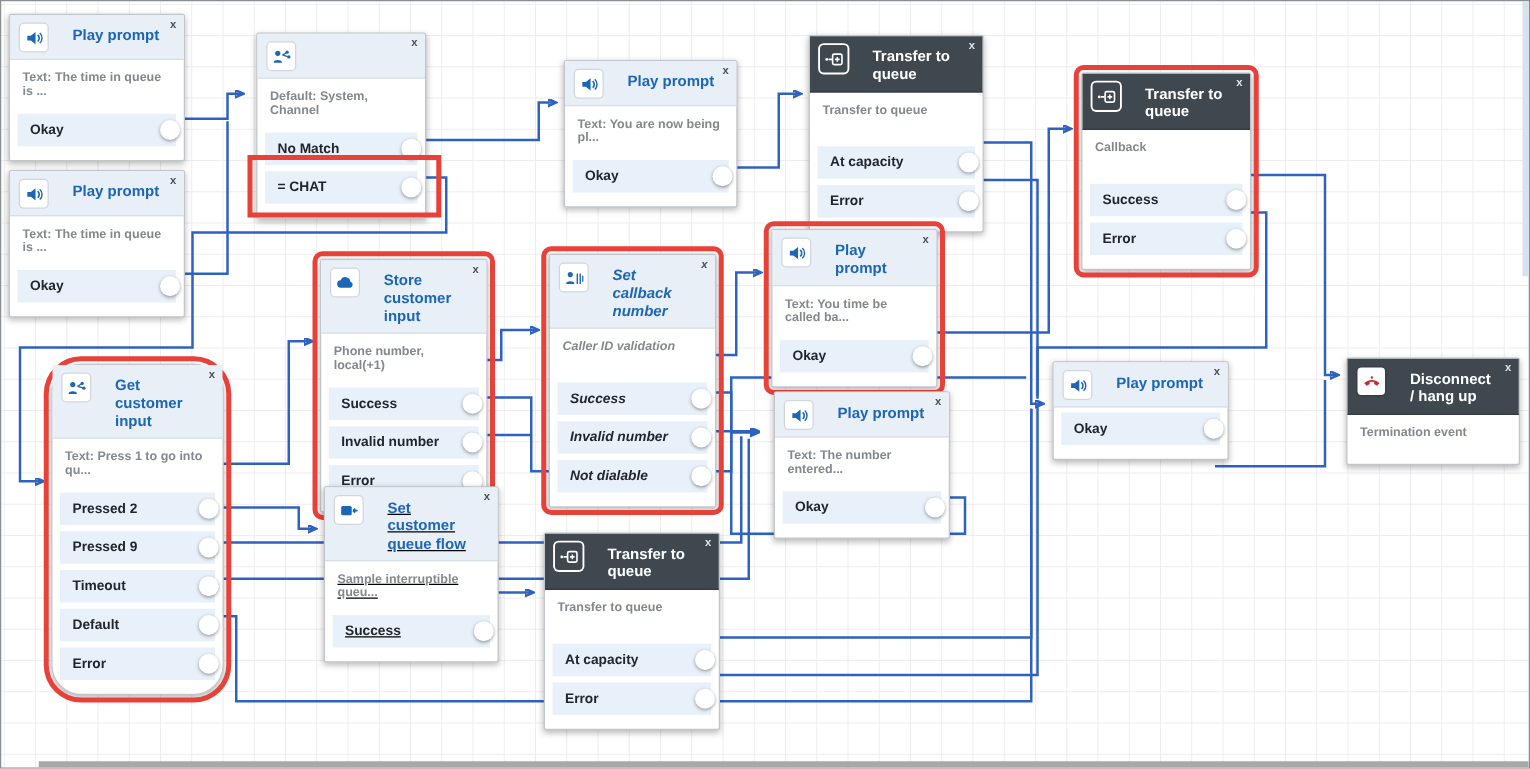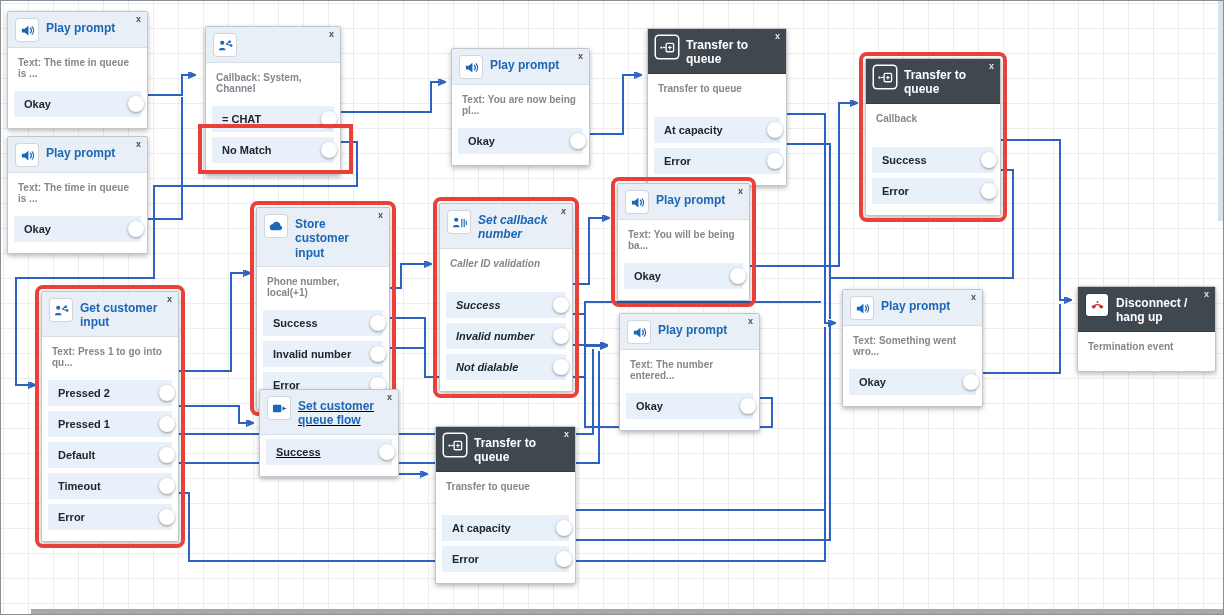--- a/index.html
+++ b/index.html
@@ -23,21 +23,21 @@
     border-bottom:1px solid #d7dee6;padding:7px 7px 6px 8px;position:relative;min-height:22px;
   }
   .node.dark .hdr{background:#3f474f;border-bottom-color:#343b42;}
   .icon-tile{
     flex:0 0 auto;width:22px;height:22px;border-radius:3px;background:#fff;
     display:flex;align-items:center;justify-content:center;color:#1b66b5;
     box-shadow:0 0 0 1px rgba(0,0,0,.10);
   }
   .node.dark .icon-tile{background:#3f474f;color:#fff;box-shadow:0 0 0 1.5px #fff;}
   .node.dark .icon-tile.red-glyph{background:#fff;color:#cc2b2b;box-shadow:0 0 0 1px rgba(0,0,0,.15);}
-  .title{font-weight:bold;color:#1b66b5;font-size:12px;line-height:1.2;padding-top:2px;padding-right:10px;}
+  .title{font-weight:bold;color:#1b66b5;font-size:12px;line-height:1.2;padding-top:2px;padding-right:10px;margin-left:12px;}
   .node.dark .title{color:#fff;}
   .close{
     position:absolute;top:3px;right:6px;font-size:9px;font-weight:bold;color:#4a5056;
     cursor:pointer;line-height:1;
   }
   .node.dark .close{color:#e2e5e8;}
   .desc{color:#82888e;font-weight:bold;font-size:10px;padding:9px 10px 4px;min-height:26px;}
   .rows{padding:0 0 6px;}
   .row{
     position:relative;background:#e8f1fa;margin:4px 6px 5px;height:26px;
@@ -137,28 +137,28 @@
             <svg width="15" height="15" viewBox="0 0 16 16">
               <circle cx="4.5" cy="5" r="2.2" fill="currentColor"></circle>
               <path d="M1 12.5c0-2.4 7-2.4 7 0V13H1z" fill="currentColor"></path>
               <circle cx="12.5" cy="4" r="1.4" fill="currentColor"></circle>
               <circle cx="14" cy="8" r="1.4" fill="currentColor"></circle>
               <path d="M8.5 6.5 12.5 4M8.5 6.5 14 8" stroke="currentColor" stroke-width="1.1"></path>
             </svg>
           </span>
           <span class="close">x</span>
         </div>
-        <div class="desc">Callback: System, Channel</div>
-        <div class="rows">
+        <div class="desc">Default: System, Channel</div>
+        <div class="rows">
+          <div class="row">
+            <span>No Match</span>
+            <span class="port"></span>
+          </div>
           <div class="row">
             <span>= CHAT</span>
-            <span class="port"></span>
-          </div>
-          <div class="row">
-            <span>No Match</span>
             <span class="port"></span>
           </div>
         </div>
       </div>
       <div class="node" style="left: 450px; top: 47px; width: 137px;">
         <div class="hdr">
           <span class="icon-tile">
             <svg width="15" height="15" viewBox="0 0 16 16">
               <path fill="currentColor" d="M2 6h3l4-3.2v10.4L5 10H2z"></path>
               <path d="M10.8 5.2a3.6 3.6 0 0 1 0 5.6" stroke="currentColor" stroke-width="1.4" fill="none"></path>
@@ -285,21 +285,21 @@
           <span class="icon-tile">
             <svg width="15" height="15" viewBox="0 0 16 16">
               <path fill="currentColor" d="M2 6h3l4-3.2v10.4L5 10H2z"></path>
               <path d="M10.8 5.2a3.6 3.6 0 0 1 0 5.6" stroke="currentColor" stroke-width="1.4" fill="none"></path>
               <path d="M12.6 3.6a6 6 0 0 1 0 8.8" stroke="currentColor" stroke-width="1.2" fill="none"></path>
             </svg>
           </span>
           <span class="title">Play prompt</span>
           <span class="close">x</span>
         </div>
-        <div class="desc">Text: You will be being ba...</div>
+        <div class="desc">Text: You time be called ba...</div>
         <div class="rows">
           <div class="row">
             <span>Okay</span>
             <span class="port"></span>
           </div>
         </div>
       </div>
       <div class="node" style="left: 618px; top: 312px; width: 139px;">
         <div class="hdr">
           <span class="icon-tile">
@@ -313,69 +313,70 @@
           <span class="close">x</span>
         </div>
         <div class="desc">Text: The number entered...</div>
         <div class="rows">
           <div class="row">
             <span>Okay</span>
             <span class="port"></span>
           </div>
         </div>
       </div>
-      <div class="node hl" style="left: 40px; top: 290px; width: 136px;">
+      <div class="node hl" style="left: 40px; top: 290px; width: 136px; border-radius: 24px;">
         <div class="hdr">
           <span class="icon-tile">
             <svg width="15" height="15" viewBox="0 0 16 16">
               <circle cx="4.5" cy="5" r="2.2" fill="currentColor"></circle>
               <path d="M1 12.5c0-2.4 7-2.4 7 0V13H1z" fill="currentColor"></path>
               <circle cx="12.5" cy="4" r="1.4" fill="currentColor"></circle>
               <circle cx="14" cy="8" r="1.4" fill="currentColor"></circle>
               <path d="M8.5 6.5 12.5 4M8.5 6.5 14 8" stroke="currentColor" stroke-width="1.1"></path>
             </svg>
           </span>
           <span class="title">Get customer input</span>
           <span class="close">x</span>
         </div>
         <div class="desc">Text: Press 1 to go into qu...</div>
         <div class="rows">
           <div class="row">
             <span>Pressed 2</span>
             <span class="port"></span>
           </div>
           <div class="row">
-            <span>Pressed 1</span>
+            <span>Pressed 9</span>
+            <span class="port"></span>
+          </div>
+          <div class="row">
+            <span>Timeout</span>
             <span class="port"></span>
           </div>
           <div class="row">
             <span>Default</span>
-            <span class="port"></span>
-          </div>
-          <div class="row">
-            <span>Timeout</span>
             <span class="port"></span>
           </div>
           <div class="row">
             <span>Error</span>
             <span class="port"></span>
           </div>
         </div>
       </div>
       <div class="node" style="left: 258px; top: 388px; width: 138px; text-decoration: underline;">
         <div class="hdr">
           <span class="icon-tile">
             <svg width="15" height="15" viewBox="0 0 16 16">
               <rect x="1" y="4" width="9" height="8" rx="1.4" fill="currentColor"></rect>
               <path d="M15 8h-4M11 8l2-1.7M11 8l2 1.7" stroke="currentColor" stroke-width="1.3" fill="none"></path>
             </svg>
           </span>
           <span class="title">Set customer queue flow</span>
           <span class="close">x</span>
         </div>
+        <div class="desc">Sample interruptible queu...</div>
         <div class="rows">
           <div class="row">
             <span>Success</span>
             <span class="port"></span>
           </div>
         </div>
       </div>
       <div class="node dark" style="left: 434px; top: 425px; width: 139px;">
         <div class="hdr">
           <span class="icon-tile">
@@ -406,21 +407,20 @@
           <span class="icon-tile">
             <svg width="15" height="15" viewBox="0 0 16 16">
               <path fill="currentColor" d="M2 6h3l4-3.2v10.4L5 10H2z"></path>
               <path d="M10.8 5.2a3.6 3.6 0 0 1 0 5.6" stroke="currentColor" stroke-width="1.4" fill="none"></path>
               <path d="M12.6 3.6a6 6 0 0 1 0 8.8" stroke="currentColor" stroke-width="1.2" fill="none"></path>
             </svg>
           </span>
           <span class="title">Play prompt</span>
           <span class="close">x</span>
         </div>
-        <div class="desc">Text: Something went wro...</div>
         <div class="rows">
           <div class="row">
             <span>Okay</span>
             <span class="port"></span>
           </div>
         </div>
       </div>
       <div class="node dark" style="left: 1076px; top: 285px; width: 137px;">
         <div class="hdr">
           <span class="icon-tile red-glyph">

